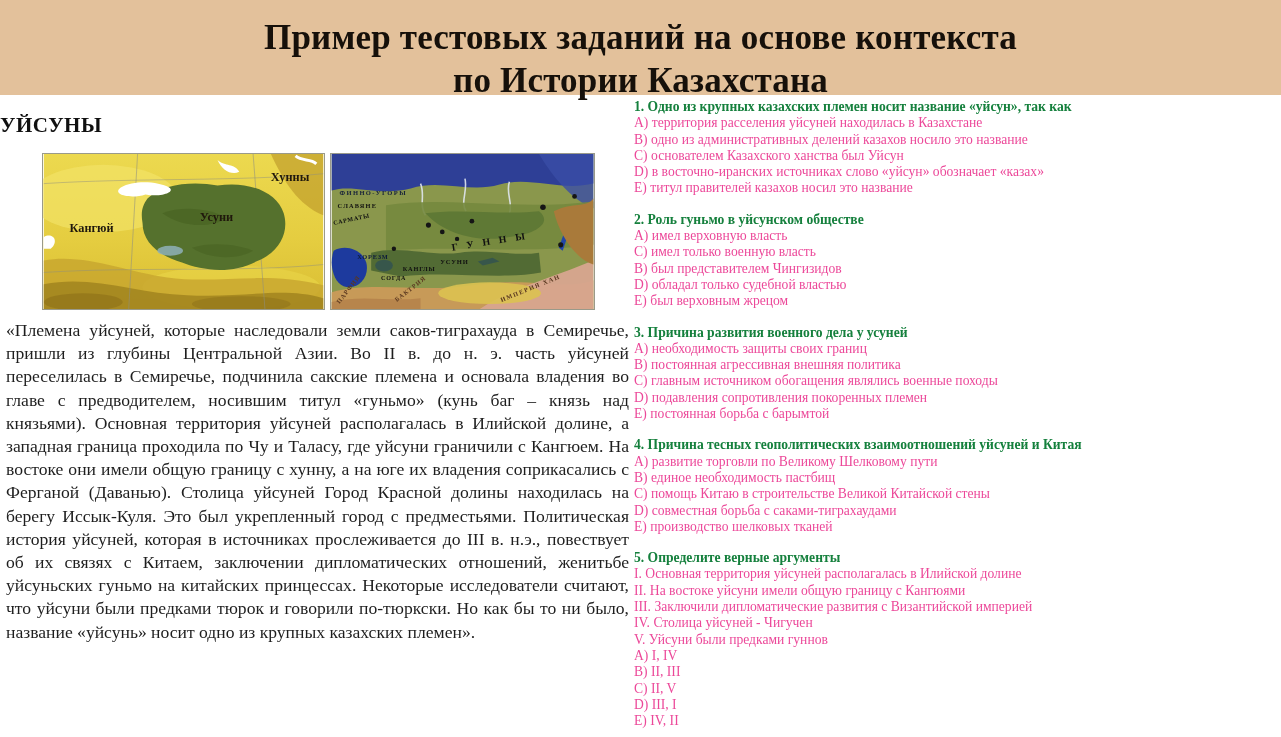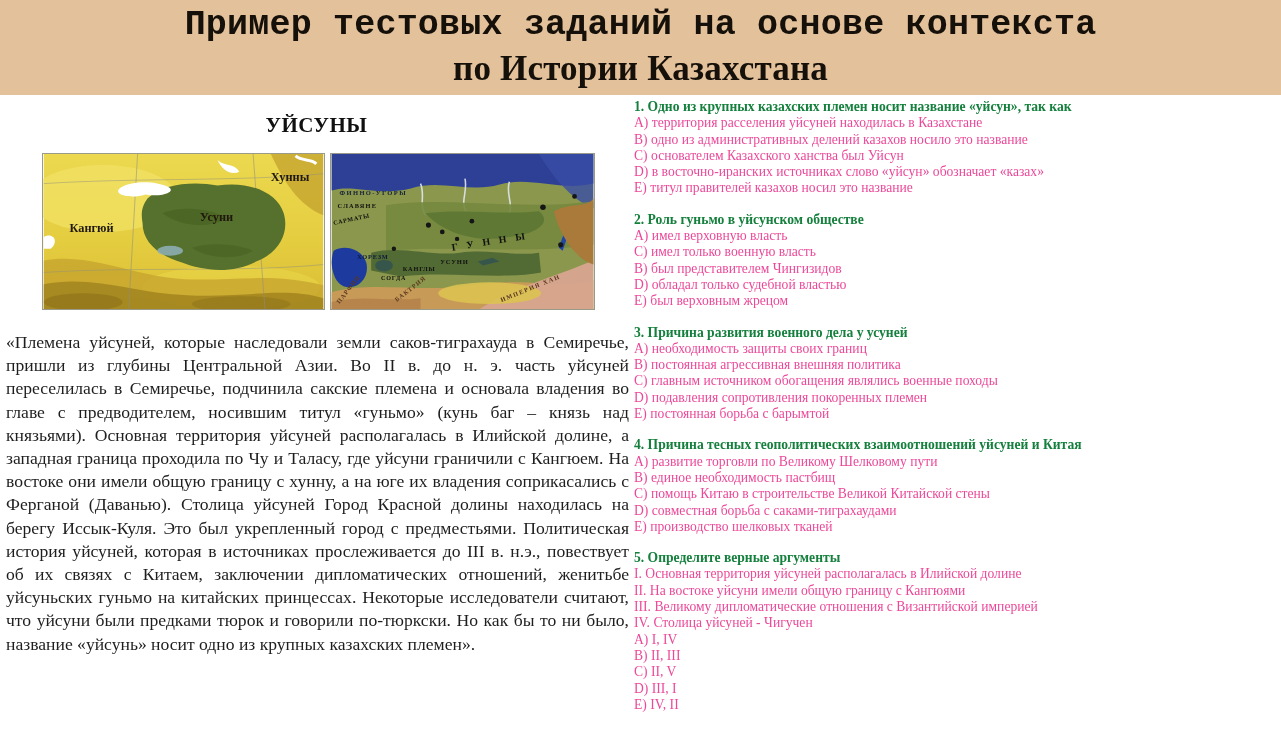--- a/index.html
+++ b/index.html
@@ -10,32 +10,32 @@
   }
   
   .banner{
     position:absolute;top:0;left:0;width:1281px;height:95px;
     background:#e3c19b;text-align:center;
   }
   .banner .title-line{
     font-weight:bold;font-size:35px;line-height:43px;color:#16100a;
     letter-spacing:0.2px;
   }
-  .banner .title-line.first{padding-top:4px;font-family:Liberation Mono, monospace;}
+  .banner .title-line.first{padding-top:16px;}
   
   .left-col{position:absolute;top:95px;left:0;width:633px;height:642px;}
   .uysuny-heading{
-    position:absolute;top:18px;left:0;width:633px;text-align:center;
+    position:absolute;top:18px;left:0;width:633px;
     font-size:21px;font-weight:bold;color:#101010;letter-spacing:0.5px;
   }
   .maps{position:absolute;top:58px;left:42px;width:553px;height:157px;display:flex;gap:5px;}
   .maps svg{display:block;border:1px solid #9a9a8a;box-sizing:border-box;}
   .body-paragraph{
     position:absolute;top:224px;left:6px;width:623px;
-    font-size:17.6px;line-height:23.2px;text-align:justify;color:#1e1e1e;margin-top:12px;
+    font-size:17.6px;line-height:23.2px;text-align:justify;color:#1e1e1e;
   }
   
   .right-col{position:absolute;top:99px;left:634px;width:645px;}
   .q-block{margin-bottom:15px;}
   .q-title{font-weight:bold;font-size:13.6px;line-height:16.3px;color:#15803d;}
   .q-line{font-size:13.6px;line-height:16.3px;color:#ec4899;}
   .map-label{font-family:"Liberation Serif", serif;}
 </style>
 </head>
 <body>
@@ -160,22 +160,23 @@
     <div class="q-line">B) единое необходимость пастбищ</div>
     <div class="q-line">C) помощь Китаю в строительстве Великой Китайской стены</div>
     <div class="q-line">D) совместная борьба с саками-тиграхаудами</div>
     <div class="q-line">E) производство шелковых тканей</div>
   </div>
 
   <div class="q-block">
     <div class="q-title">5. Определите верные аргументы</div>
     <div class="q-line">I. Основная территория уйсуней располагалась в Илийской долине</div>
     <div class="q-line">II. На востоке уйсуни имели общую границу с Кангюями</div>
-    <div class="q-line">III. Великому дипломатические отношения с Византийской империей</div>
+    <div class="q-line">III. Заключили дипломатические развития с Византийской империей</div>
     <div class="q-line">IV. Столица уйсуней - Чигучен</div>
+    <div class="q-line">V. Уйсуни были предками гуннов</div>
     <div class="q-line">A) I, IV</div>
     <div class="q-line">B) II, III</div>
     <div class="q-line">C) II, V</div>
     <div class="q-line">D) III, I</div>
     <div class="q-line">E) IV, II</div>
   </div>
 
 </div>
 
 </body></html>

